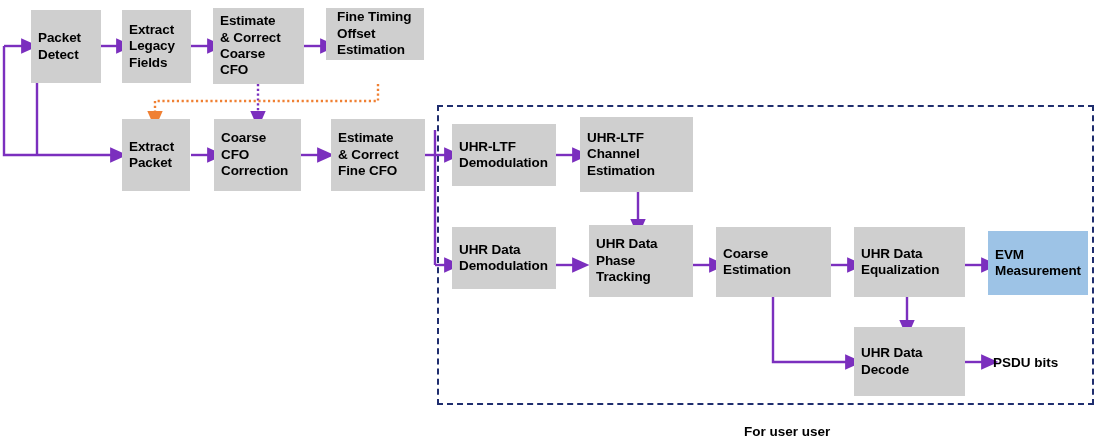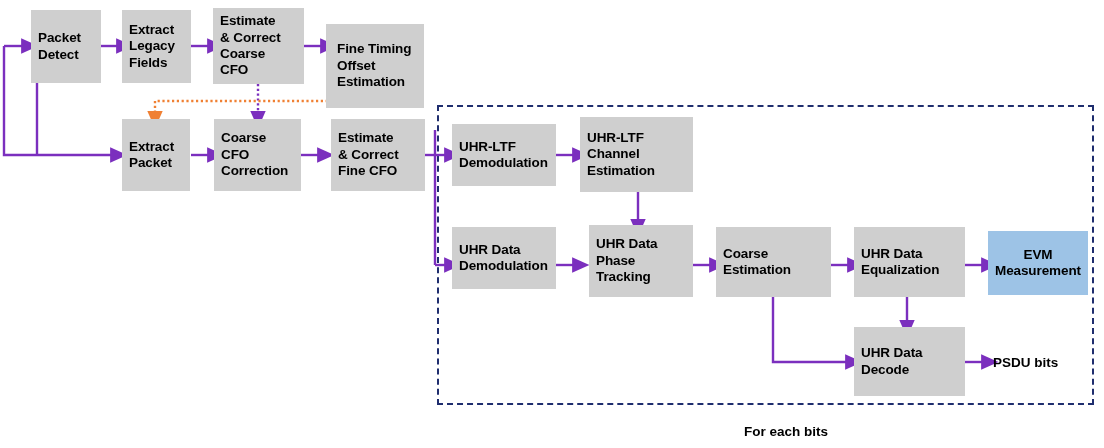--- a/index.html
+++ b/index.html
@@ -151,21 +151,21 @@
 
   <div class="node" style="left:122px; top:10px; width:69px; height:73px;">Extract
 Legacy
 Fields</div>
 
   <div class="node" style="left:213px; top:8px; width:91px; height:76px;">Estimate
 &amp; Correct
 Coarse
 CFO</div>
 
-  <div class="node" style="left:326px; top:24px; width:98px; height:84px;padding-left:11px;">Fine Timing
+  <div class="node" style="left:326px; top:8px; width:98px; height:52px;padding-left:11px;">Fine Timing
 Offset
 Estimation</div>
 
   <div class="node" style="left:122px; top:119px; width:68px; height:72px;">Extract
 Packet</div>
 
   <div class="node" style="left:214px; top:119px; width:87px; height:72px;">Coarse
 CFO
 Correction</div>
 
@@ -186,23 +186,23 @@
   <div class="node" style="left:589px; top:225px; width:104px; height:72px;">UHR Data
 Phase
 Tracking</div>
 
   <div class="node" style="left:716px; top:227px; width:115px; height:70px;">Coarse
 Estimation</div>
 
   <div class="node" style="left:854px; top:227px; width:111px; height:70px;">UHR Data
 Equalization</div>
 
-  <div class="node accent" style="left:988px; top:231px; width:100px; height:64px;text-align:center;">EVM
+  <div class="node accent" style="left:988px; top:231px; width:100px; height:64px;">EVM
 Measurement</div>
 
   <div class="node" style="left:854px; top:327px; width:111px; height:69px;">UHR Data
 Decode</div>
 
   <div class="plain-label" style="left:993px; top:355px;">PSDU bits</div>
 
-  <div class="caption" style="left:744px; top:424px;">For each bits</div>
+  <div class="caption" style="left:744px; top:424px;">For user user</div>
 
 </div>
 
 </body></html>

